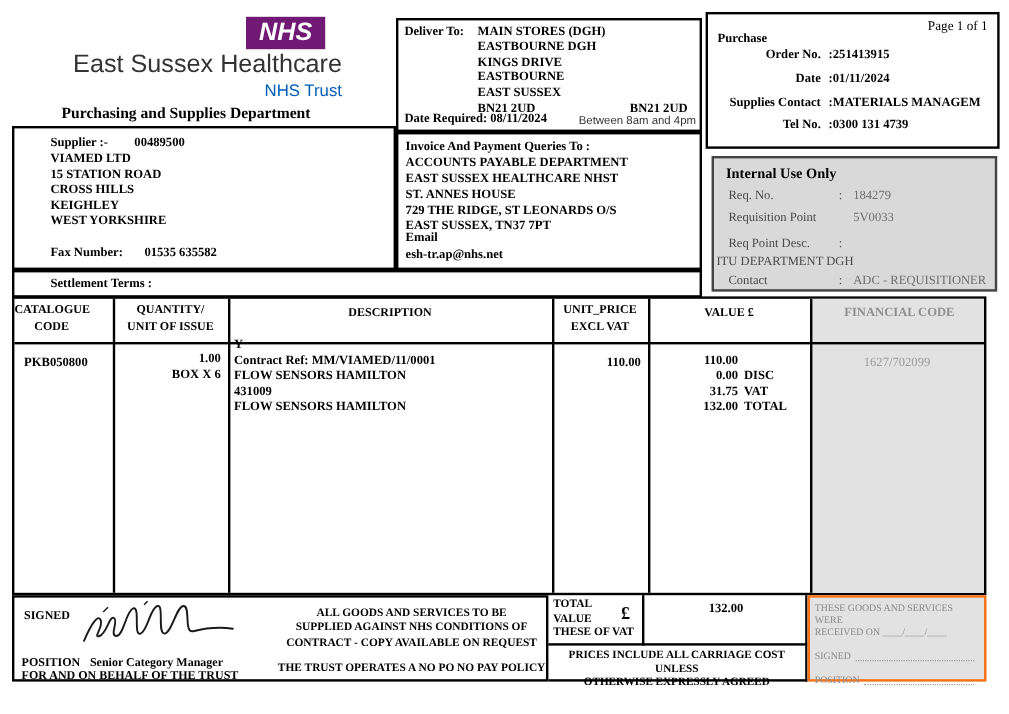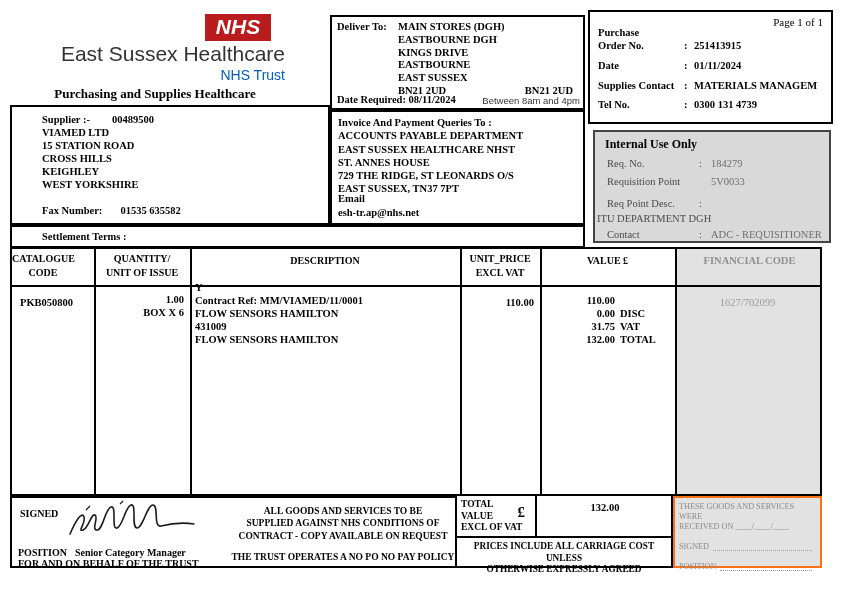--- a/index.html
+++ b/index.html
@@ -2,21 +2,21 @@
 <html><head>
 <meta charset="utf-8">
 <style>
   * { margin:0; padding:0; box-sizing:border-box; }
   html,body { width:841px; height:595px; background:#ffffff; }
   body { font-family:"Liberation Serif", serif; color:#000; }
   .page { position:relative; width:841px; height:595px; background:#fff; overflow:hidden; }
 
   
   .nhs-logo { position:absolute; left:205px; top:14px; width:66px; height:27px;
-    background:#b91c1c; color:#fff; font-family:"Liberation Sans", sans-serif;
+    background:#701a75; color:#fff; font-family:"Liberation Sans", sans-serif;
     font-weight:bold; font-style:italic; font-size:21px; text-align:center; line-height:26px; }
   .org-name { position:absolute; left:0; top:42px; width:285px; text-align:right;
     font-family:"Liberation Sans", sans-serif; font-size:21px; color:#333; }
   .org-sub { position:absolute; left:0; top:67px; width:285px; text-align:right;
     font-family:"Liberation Sans", sans-serif; font-size:14px; color:#005EB8; }
   .dept { position:absolute; left:30px; top:86px; width:250px; text-align:center;
     font-weight:bold; font-size:13px; }
 
   
   .box { position:absolute; border:2px solid #000; background:#fff; }
@@ -24,21 +24,21 @@
   .deliver-label { position:absolute; left:5px; top:4px; }
   .deliver-lines { position:absolute; left:66px; top:4px; line-height:12.8px; }
   .deliver-lines span { display:block; }
   .postcode-right { position:absolute; right:10px; top:68px; }
   .date-row { position:absolute; left:5px; bottom:3px; width:243px; }
   .date-window { position:absolute; right:0; top:1px; font-family:"Liberation Sans", sans-serif;
     font-weight:normal; font-size:9.5px; color:#333; }
 
   .order-box { left:588px; top:10px; width:245px; height:114px; font-weight:bold; font-size:10.5px; }
   .page-label { position:absolute; right:8px; top:4px; font-weight:normal; font-size:11px; }
-  .o-row { position:absolute; left:8px; }
+  .o-row { position:absolute; left:8px;text-align:right; }
   .o-label { display:inline-block; width:86px; }
   .o-colon { display:inline-block; width:10px; }
   .email-row { font-size:9px;margin-top:26px; }
   .email-row .o-label { width:34px; font-size:10.5px; }
 
   .supplier-box { left:10px; top:105px; width:320px; height:120px; font-weight:bold;
     font-size:10.5px; line-height:13px; padding:6px 0 0 30px; }
   .supplier-box span { display:block;font-family:Liberation Serif, serif; }
   .sup-first { margin-bottom:0; }
   .sup-code { display:inline !important; margin-left:22px; }
@@ -110,21 +110,21 @@
   .r-leader .dots { flex:1; border-bottom:1px dotted #9a9a9a; margin:0 4px 1px 4px; height:8px; }
 </style>
 </head>
 <body>
 
 <div class="page">
 
   <div class="nhs-logo">NHS</div>
   <div class="org-name">East Sussex Healthcare</div>
   <div class="org-sub">NHS Trust</div>
-  <div class="dept">Purchasing and Supplies Healthcare</div>
+  <div class="dept">Purchasing and Supplies Department</div>
 
   <div class="box deliver-box">
     <span class="deliver-label">Deliver To:</span>
     <div class="deliver-lines">
       <span>MAIN STORES (DGH)</span>
       <span>EASTBOURNE DGH</span>
       <span>KINGS DRIVE</span>
       <span>EASTBOURNE</span>
       <span>EAST SUSSEX</span>
       <span>BN21 2UD</span>
@@ -274,21 +274,21 @@
       <span style="display:block;">CONTRACT - COPY AVAILABLE ON REQUEST</span>
     </div>
     <div class="policy">THE TRUST OPERATES A NO PO NO PAY POLICY</div>
   </div>
 
   <div class="total-wrap">
     <div class="total-top">
       <div class="total-label">
         <span>TOTAL</span>
         <span>VALUE</span>
-        <span>EXCL OF VAT</span>
+        <span>THESE OF VAT</span>
         <span class="pound">£</span>
       </div>
       <div class="total-value">132.00</div>
     </div>
     <div class="carriage">
       <span style="display:block;">PRICES INCLUDE ALL CARRIAGE COST UNLESS</span>
       <span style="display:block;">OTHERWISE EXPRESSLY AGREED</span>
     </div>
   </div>
 

